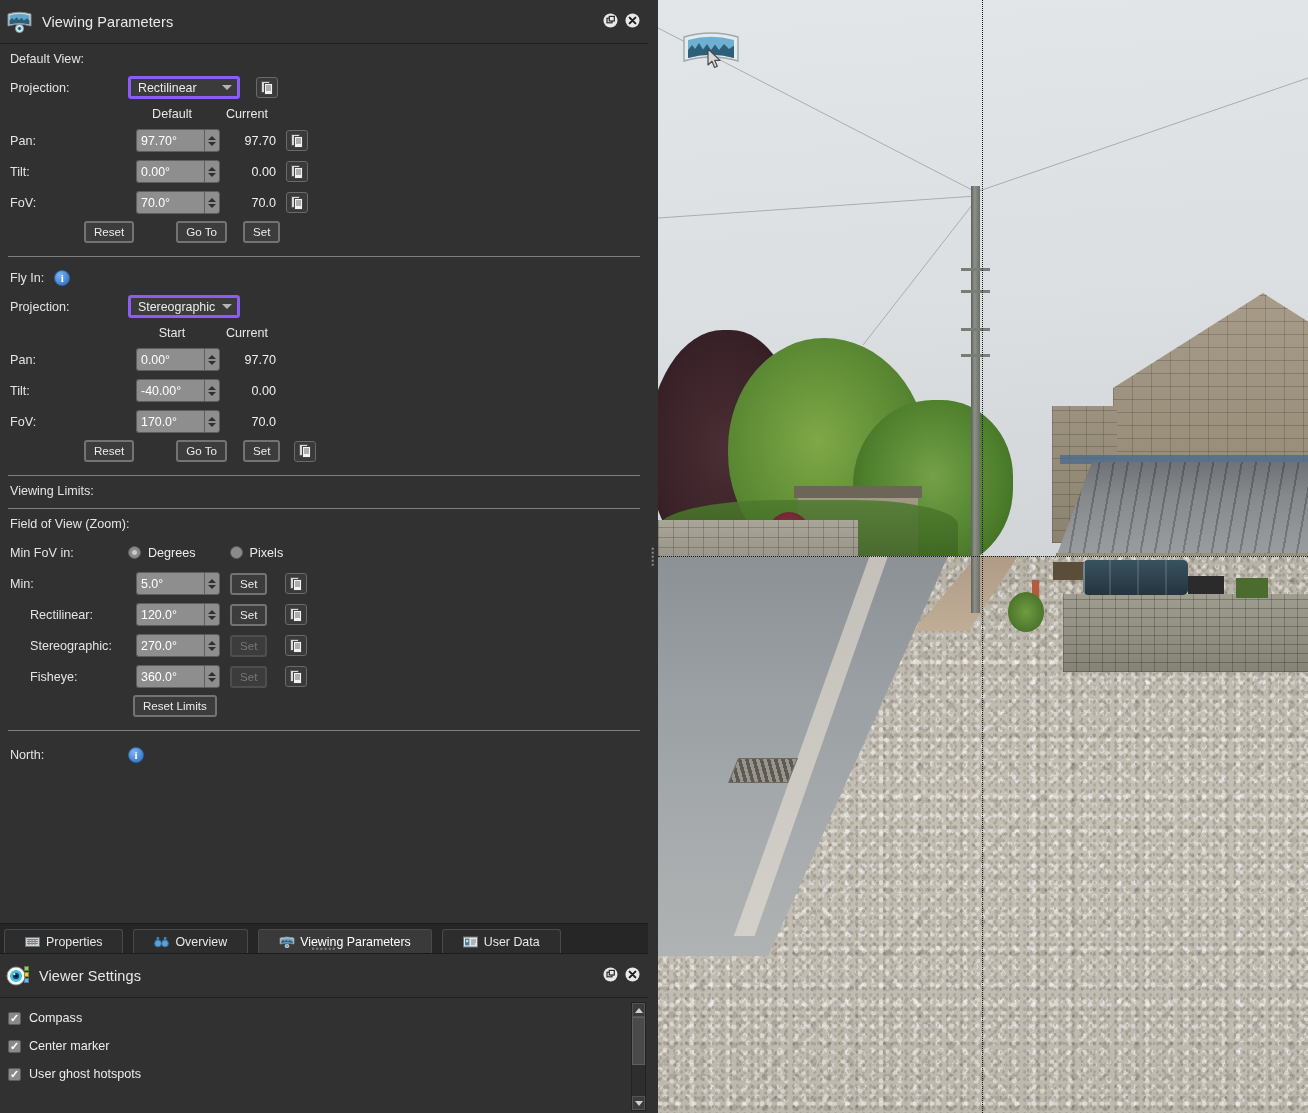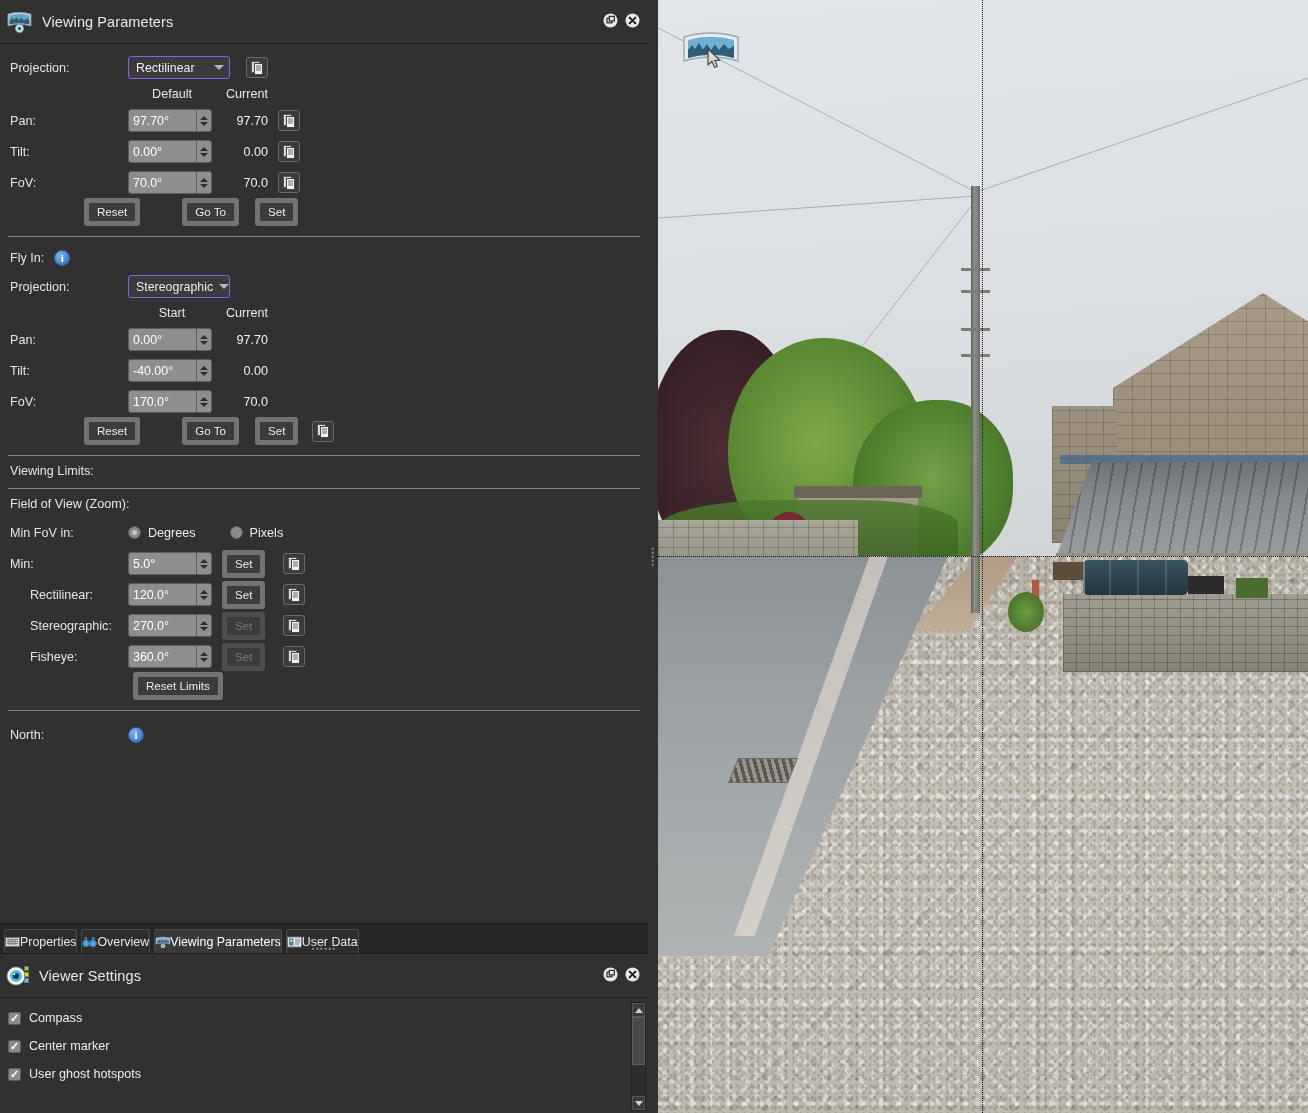--- a/index.html
+++ b/index.html
@@ -48,41 +48,41 @@
   .section { padding-top: 8px; }
   .sec-label { color: #e4e4e4; font-size: 12.6px; margin: 0 0 6px 2px; }
   .hr { border: 0; border-top: 1px solid #9a9a9a; margin: 10px 0 0 0; height: 0; opacity:.75;}
 
   .row { display: flex; align-items: center; height: 31px; }
   .row-label { color: #e4e4e4; font-size: 12.6px; width: 120px; flex: none; padding-left: 2px; }
   .row-label.indent { padding-left: 22px; width: 120px; }
 
   
   .combo {
-    width: 102px; height: 23px; background: #3b3b3b;
-    border: 1px solid #8b5cf6; border-radius: 3px;
+    width: 112px; height: 23px; background: #3b3b3b;
+    border: 3px solid #8b5cf6; border-radius: 3px;
     display: flex; align-items: center; justify-content: space-between;
     padding: 0 5px 0 7px; cursor: pointer;
   }
   .combo span { color: #ececec; font-size: 12.4px; }
   .combo .caret {
     width: 0; height: 0; border-left: 5px solid transparent;
     border-right: 5px solid transparent; border-top: 5px solid #b4b4b4; margin-left: 6px;
   }
 
   
   .copybtn {
     width: 22px; height: 21px; background: #3a3a3a;
     border: 1px solid #6a6a6a; border-radius: 3px;
     display: flex; align-items: center; justify-content: center;
     cursor: pointer; flex: none;
   }
 
   
-  .spin { display: flex; height: 23px; width: 88px; flex: none; }
+  .spin { display: flex; height: 23px; width: 88px; flex: none; margin-left: 8px; }
   .spin input, .spin .val {
     width: 68px; height: 23px; background: #8e8e8e;
     border: 1px solid #5e5e5e; border-right: none;
     border-radius: 3px 0 0 3px;
     color: #ffffff; font-size: 12.4px; font-family: "Liberation Sans", sans-serif;
     padding: 0 4px; outline: none; display: flex; align-items: center;
   }
   .spin.disabled input, .spin.disabled .val { background: #454545; color: #8a8a8a; }
   .spin-arrows {
     width: 16px; height: 23px; background: #8e8e8e;
@@ -98,21 +98,21 @@
 
   .cur-val { color:#f0f0f0; font-size:12.6px; width:52px; text-align:right; flex:none; }
 
   .colhdr { display:flex; align-items:center; height:22px; }
   .colhdr .sp { width:120px; flex:none; }
   .colhdr .c1 { width:88px; text-align:center; color:#e8e8e8; font-size:12.6px; flex:none;}
   .colhdr .c2 { width:52px; text-align:right; color:#e8e8e8; font-size:12.6px; flex:none; }
 
   
   .btn {
-    background: #3c3c3c; border: 5px solid #737373; border-radius: 3px;
+    background: #3c3c3c; border: 2px solid #737373; border-radius: 3px;
     color: #ececec; font-size: 11.6px; padding: 2px 8px; cursor: pointer;
     font-family: "Liberation Sans", sans-serif; line-height: 14px;
   }
   .btn.disabled { color:#777; border-color:#4e4e4e; }
 
   .btnrow { display:flex; align-items:center; height:28px; }
 
   
   .cb { width:13px;height:13px;background:#8a8a8a;border:1px solid #5d5d5d;border-radius:2px;
         display:flex;align-items:center;justify-content:center;flex:none;cursor:pointer;}
@@ -132,22 +132,22 @@
     background: radial-gradient(circle at 35% 30%, #7fb3ef, #3f7fd0 70%);
     border:1px solid #2f66ab; display:flex;align-items:center;justify-content:center;
     color:#fff;font-size:11px;font-weight:bold;font-family:"Liberation Serif",serif;cursor:pointer;flex:none;}
 
   
   .tabbar {
     height: 30px; min-height:30px; background:#262626; display:flex; align-items:flex-end;
     padding-left: 4px; border-top: 1px solid #1c1c1c; position: relative;
   }
   .tab {
-    height:24px; display:flex; align-items:center; 
-    padding:0 0; margin-right:4px;
+    height:24px; display:flex; align-items:center; gap:6px;
+    padding:0 20px; margin-right:10px;
     background:#2d2d2d; border:1px solid #4a4a4a; border-bottom:none;
     border-radius:3px 3px 0 0; color:#e8e8e8; font-size:12.4px; cursor:pointer;
   }
   .tab.active { background:#3a3a3a; color:#ffffff; }
   .tab-ico { width:15px;height:12px;flex:none; }
   .grip { position:absolute; left:50%; transform:translateX(-50%); bottom:-1px;
           color:#7a7a7a; font-size:9px; letter-spacing:1px; }
 
   
   #vs-panel { height: 160px; min-height:160px; border-top:1px solid #1b1b1b; }
@@ -347,20 +347,21 @@
               <circle cx="7.5" cy="7.5" r="7" fill="#e9e9e9"></circle>
               <path d="M4.6 4.6 L10.4 10.4 M10.4 4.6 L4.6 10.4" stroke="#1c1c1c" stroke-width="2" stroke-linecap="round"></path>
             </svg>
           </div>
         </div>
       </div>
 
       <div class="panel-body">
 
         <div class="section">
+          <div class="sec-label">Default View:</div>
 
           <div class="row">
             <div class="row-label">Projection:</div>
             <div class="combo">
               <span>Rectilinear</span>
               <i class="caret"></i>
             </div>
             <div style="width:16px"></div>
             <div class="copybtn">
               <svg width="13" height="14" viewBox="0 0 13 14">

